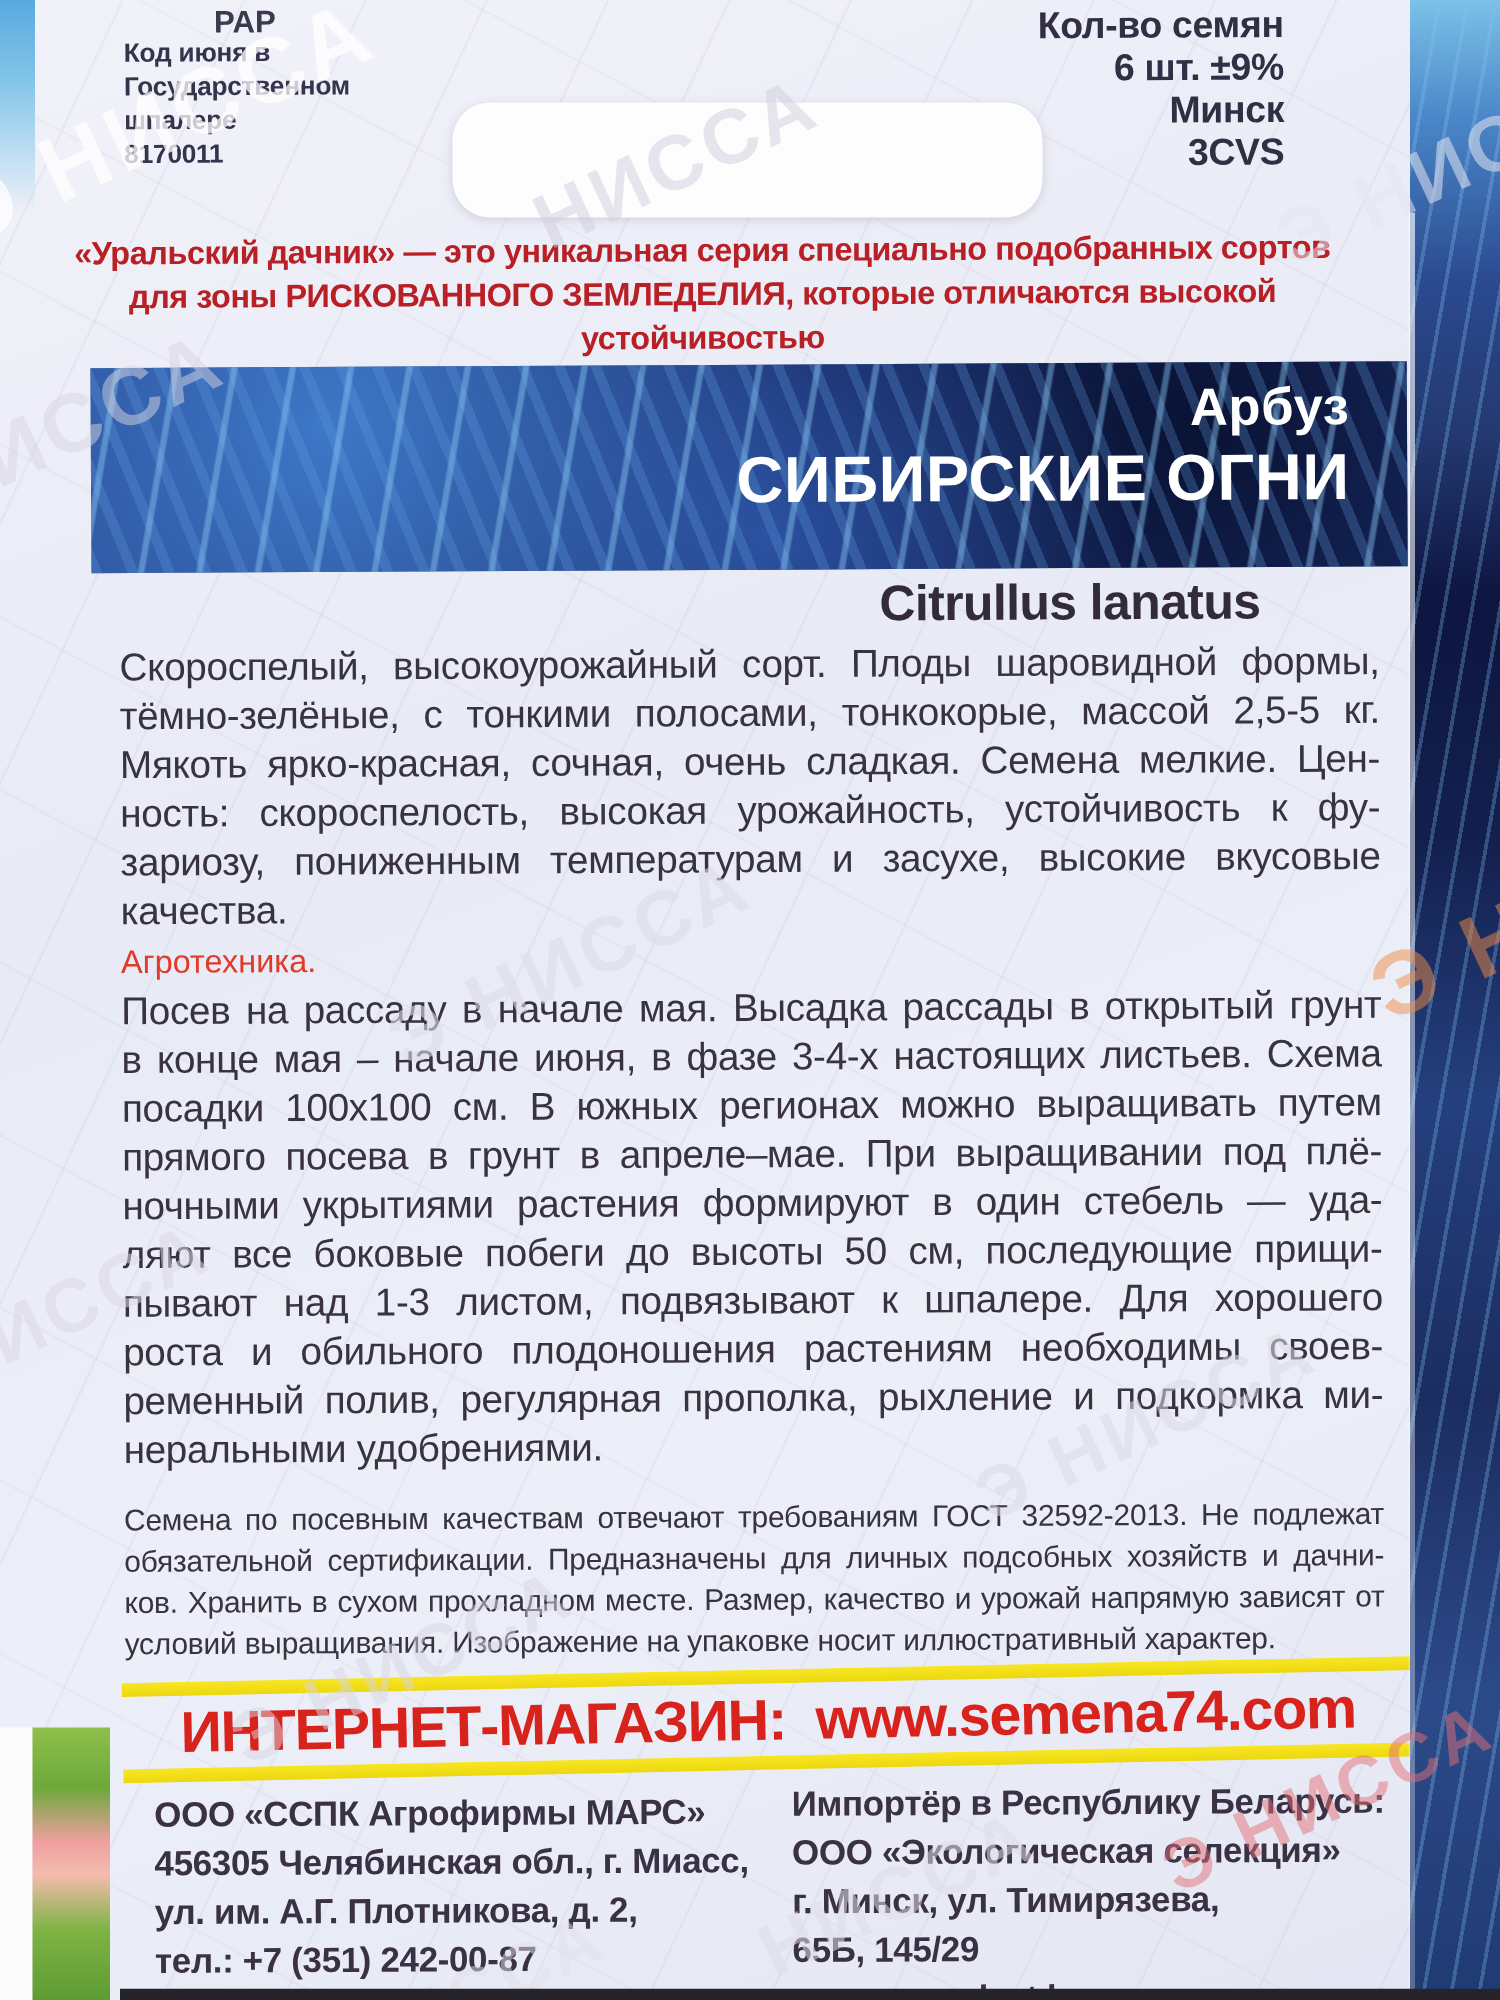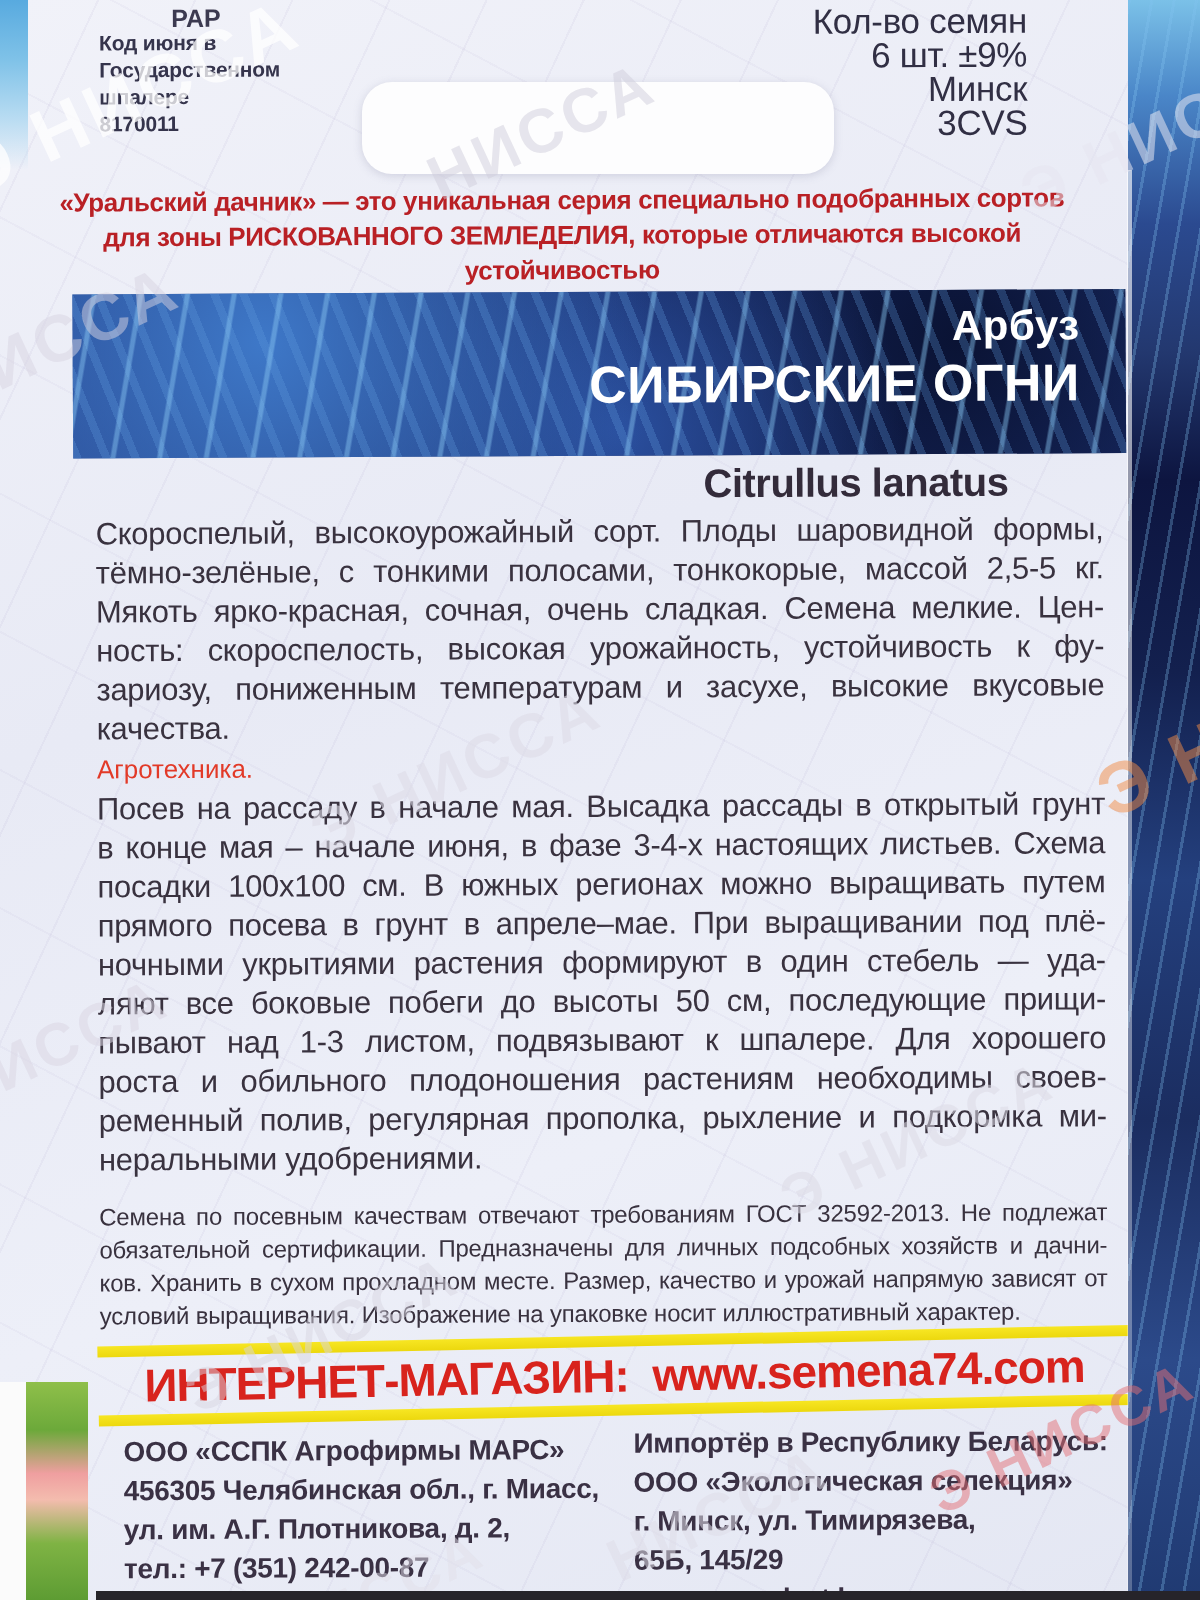--- a/index.html
+++ b/index.html
@@ -46,21 +46,21 @@
   .hang-hole{
     position:absolute;left:362px;top:82px;width:472px;height:92px;border-radius:30px;
     background:#fdfdfe;box-shadow:0 2px 8px rgba(120,120,150,0.25);
   }
 
   
   .pap{position:absolute;left:150px;top:2px;width:100px;text-align:center;
     font-size:25px;font-weight:bold;color:#3c3a50;}
   .registry{position:absolute;left:103px;top:27px;font-size:21px;font-weight:bold;
     color:#35344c;line-height:27px;letter-spacing:-0.2px;}
-  .seedinfo{position:absolute;right:97px;top:6px;font-size:35px;font-weight:normal;
+  .seedinfo{position:absolute;right:97px;top:6px;font-size:30px;font-weight:bold;
     color:#312f44;line-height:34px;letter-spacing:-0.3px;}
   .seedinfo > div{text-align:right;}
 
   
   .promo{position:absolute;left:60px;width:1010px;top:183px;
     font-size:26px;font-weight:bold;line-height:35px;letter-spacing:-0.4px;}
   .promo > div{text-align:center;}
 
   
   .banner{

